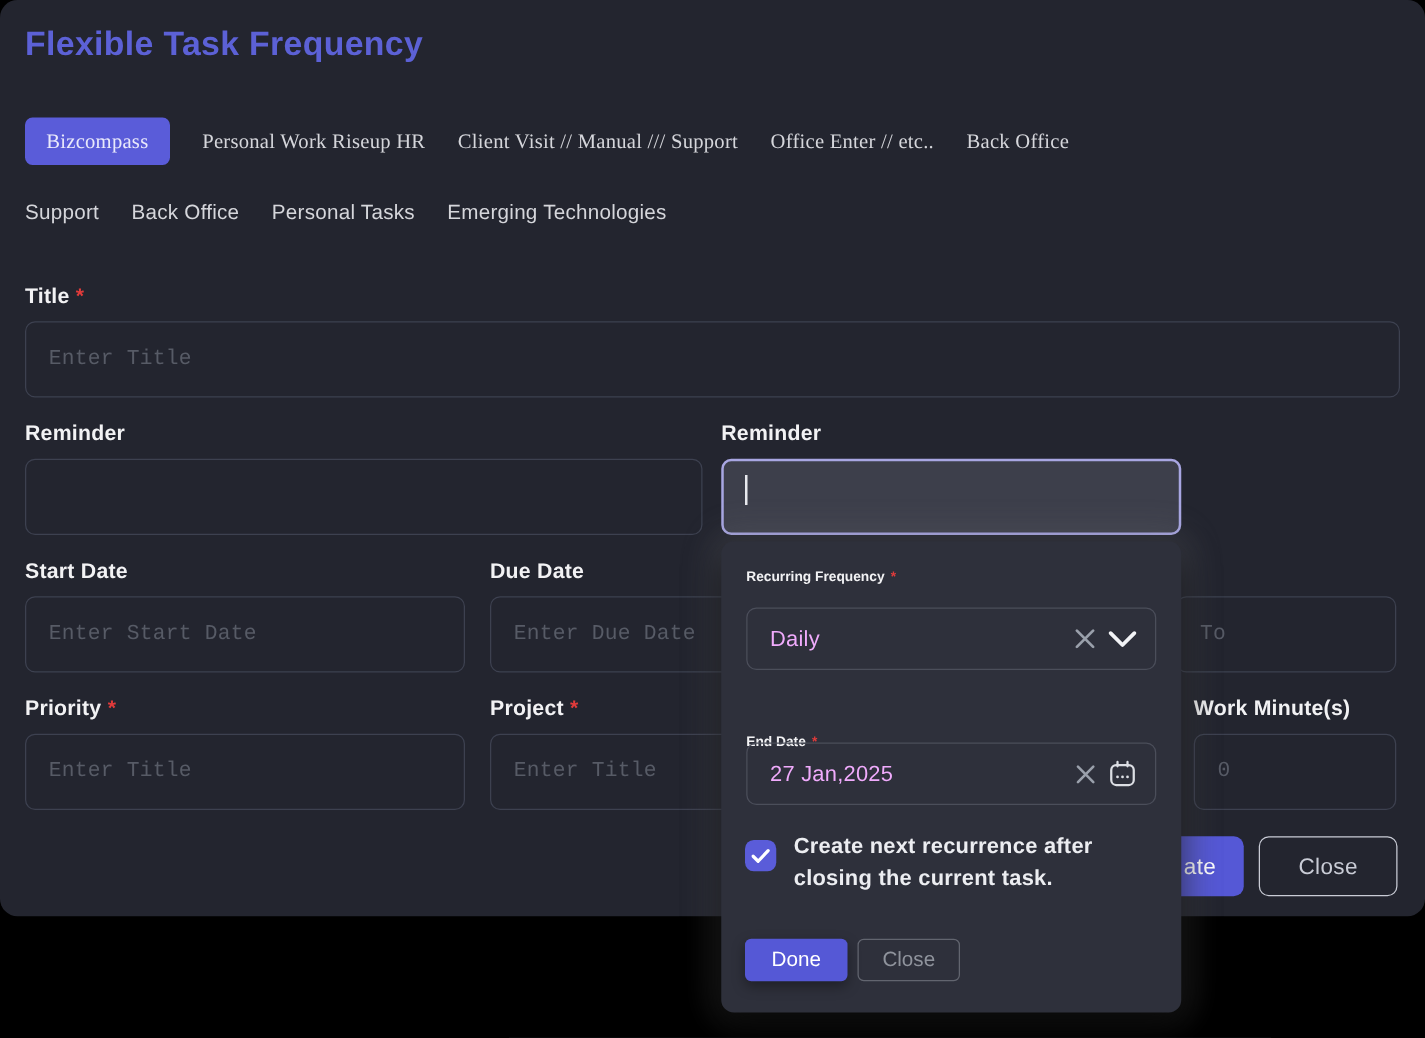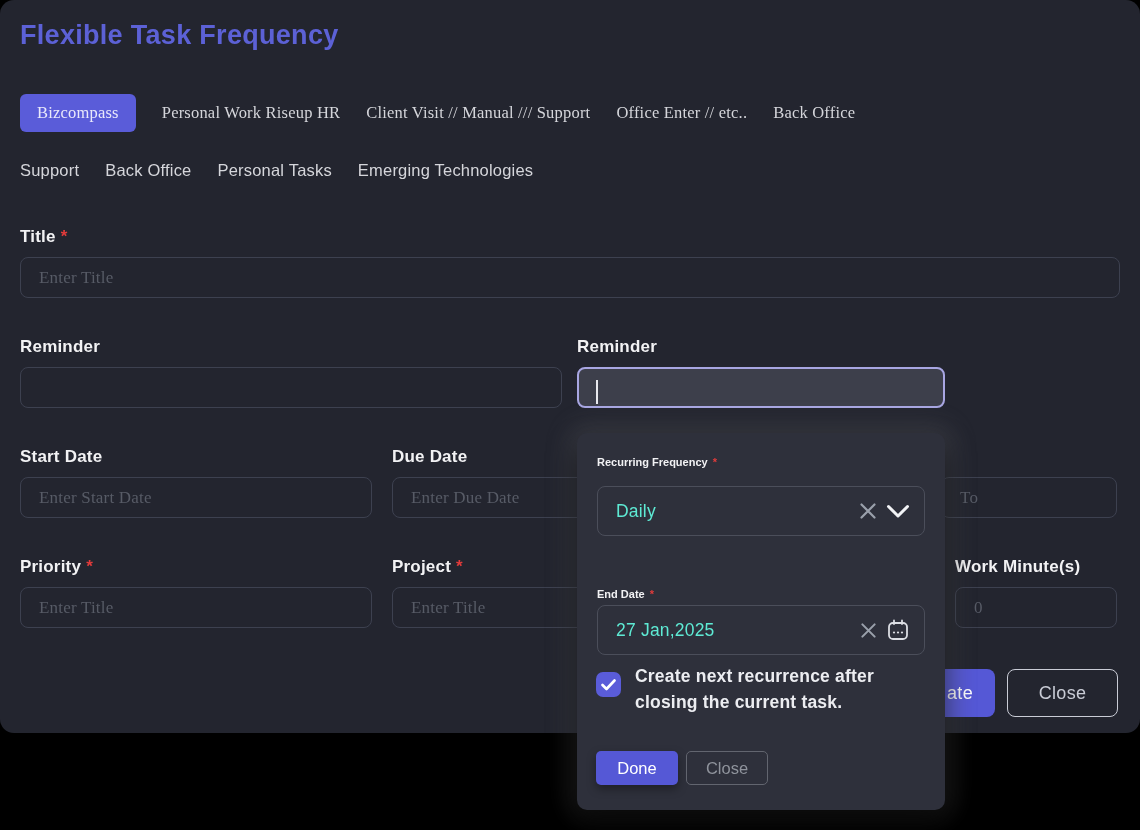--- a/index.html
+++ b/index.html
@@ -15,23 +15,23 @@
   }
   .tabs-row { position:absolute; left:20px; display:flex; align-items:center; column-gap:26px; }
   .tabs-row.row1 { top:93px; height:40px;font-family:Liberation Serif, serif; }
   .tabs-row.row2 { top:158px; height:24px; }
   .tab { font-size:16.5px; color:#d5d6db; letter-spacing:.2px; white-space:nowrap; cursor:pointer; }
   .tab.active { background:#5a5cd9; color:#e9e9fb; padding:9px 17px; border-radius:6px; }
 
   .field-label { position:absolute; font-size:17px; font-weight:700; color:#f2f2f4; letter-spacing:.2px; }
   .req { color:#e23b3b; margin-left:5px; font-weight:700; }
   .tbox {
-    position:absolute; height:41px; border:1px solid #3d4150; border-radius:8px;
+    position:absolute; height:61px; border:1px solid #3d4150; border-radius:8px;
     background:transparent; color:#d8dade; font-size:17px; letter-spacing:.2px;
-    padding:16px 18px; font-family:Liberation Serif, serif; outline:none; width:100%;
+    padding:16px 18px; font-family:Liberation Mono, monospace; outline:none; width:100%;
   }
   .tbox::placeholder { color:#575b66; opacity:1; }
   .fwrap { position:absolute; }
   .tbox.focused {
     border:2px solid #a8a6e2; background:#3d3f4b;
   }
   .caret {
     position:absolute; left:19px; top:13px; width:2px; height:24px; background:#e8e9ee;
     animation:blink 1.1s steps(1) infinite;
   }
@@ -51,21 +51,21 @@
   
   .popup {
     position:absolute; left:577px; top:433px; width:368px; height:377px;
     background:#2e303b; border-radius:10px; z-index:20;
     box-shadow:0 14px 28px rgba(0,0,0,.55), 0 0 26px 8px rgba(145,145,145,.2);
   }
   .popup .p-label { position:absolute; left:20px; font-size:11px; font-weight:700; color:#f2f2f4; }
   .p-box {
     position:absolute; left:20px; width:328px; height:50px;
     border:1px solid #4b4e5a; border-radius:8px; display:flex; align-items:center;
-    padding:0 14px 0 18px; color:#5eead4; font-size:17.5px; letter-spacing:.2px; cursor:pointer;
+    padding:0 14px 0 18px; color:#f0abfc; font-size:17.5px; letter-spacing:.2px; cursor:pointer;
   }
   .p-box .val { flex:1; }
   .iconbar { display:flex; align-items:center; gap:9px; }
   .icon { display:flex; align-items:center; justify-content:center; cursor:pointer; }
 
   .cb {
     position:absolute; left:19px; top:239px; width:25px; height:25px;
     background:#5a5cd9; border-radius:7px; display:flex; align-items:center; justify-content:center;
     cursor:pointer;
   }
@@ -159,21 +159,21 @@
         </span>
         <span class="icon">
           <svg width="24" height="15" viewBox="0 0 24 15">
               <path d="M2.5 2.5 L12 12 L21.5 2.5" stroke="#f2f3f6" stroke-width="3" fill="none" stroke-linecap="round" stroke-linejoin="round"></path>
             </svg>
         </span>
       </span>
     </div>
 
     <div class="p-label" style="top:131px;margin-top:24px;"><span>End Date</span><span class="req">*</span></div>
-    <div class="p-box" style="top:172px;">
+    <div class="p-box" style="top:161px;">
       <span class="val">27 Jan,2025</span>
       <span class="iconbar">
         <span class="icon">
           <svg width="17" height="17" viewBox="0 0 18 18">
               <path d="M2.5 2.5 L15.5 15.5 M15.5 2.5 L2.5 15.5" stroke="#9aa0ab" stroke-width="2.2" stroke-linecap="round" fill="none"></path>
             </svg>
         </span>
         <span class="icon">
           <svg width="24" height="24" viewBox="0 0 24 24" fill="none">
             <rect x="3" y="5" width="18" height="16" rx="4" stroke="#dcdee4" stroke-width="1.8"></rect>

